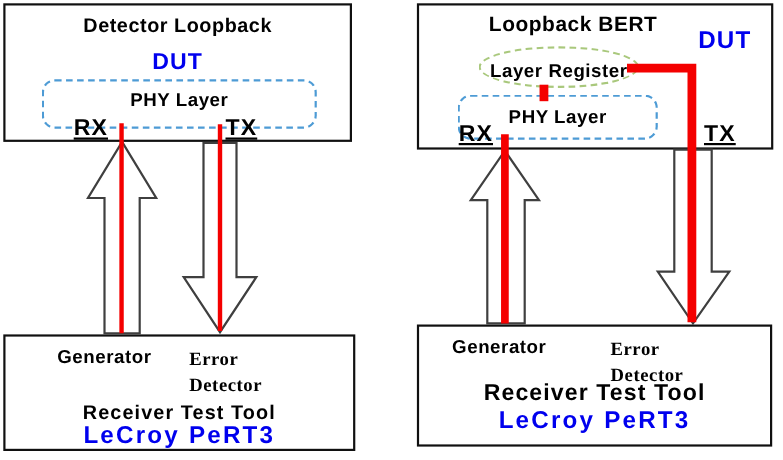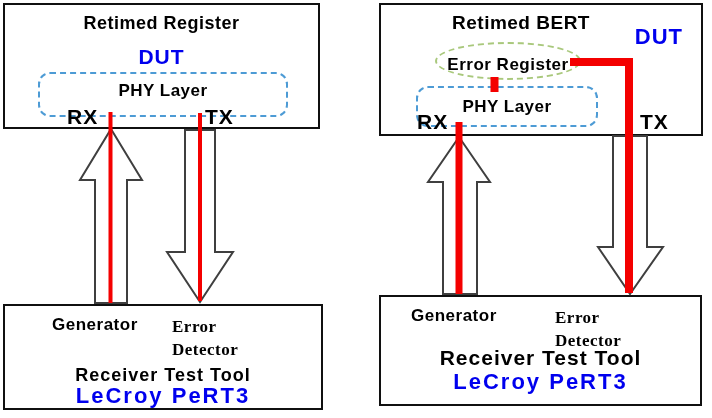--- a/index.html
+++ b/index.html
@@ -28,53 +28,53 @@
   }
   .dashed-ellipse{
     position:absolute;border:2px dashed var(--register-dash-green);border-radius:50%;
     box-sizing:border-box;
   }
   .two-line{white-space:pre-line;line-height:23px;font-family:Liberation Serif, serif;}
   svg#overlay{position:absolute;left:0;top:0;z-index:5;pointer-events:none;}
   .t17{font-size:17px;letter-spacing:.5px;}
   .t21{font-size:21px;letter-spacing:1px;}
   .t22{font-size:22px;letter-spacing:1px;}
-  .rxtx{font-size:21px;letter-spacing:1px;}
+  .rxtx{font-size:21px;letter-spacing:1px;text-decoration:underline;}
   .tool-l{font-size:18px;letter-spacing:1px;}
   .tool-r{font-size:21px;letter-spacing:1px;}
   .brand{font-size:22px;letter-spacing:2px;}
 </style>
 </head>
 <body>
 
 <div id="canvas">
 
   <div class="box" style="left:3px;top:3px;width:317px;height:126px;">
-    <div class="abs center" style="left:0;width:100%;top:8px;font-size:18px;letter-spacing:.5px;">Retimed Register</div>
+    <div class="abs center" style="left:0;width:100%;top:8px;font-size:18px;letter-spacing:.5px;">Detector Loopback</div>
     <div class="abs center blue t21" style="left:0;width:100%;top:40px;">DUT</div>
     <div class="dashed-phy" style="left:33px;top:67px;width:250px;height:45px;">
       <span class="t17" style="margin-top:-8px;">PHY Layer</span>
     </div>
     <div class="abs rxtx" style="left:62px;top:100px;">RX</div>
     <div class="abs rxtx" style="left:200px;top:100px;">TX</div>
   </div>
 
   <div class="box" style="left:3px;top:304px;width:320px;height:106px;">
     <div class="abs t17" style="left:47px;top:9px;">Generator</div>
     <div class="abs t17 two-line" style="left:167px;top:9px;">Error
 Detector</div>
     <div class="abs center tool-l" style="left:0;width:100%;top:59px;">Receiver Test Tool</div>
     <div class="abs center blue brand" style="left:0;width:100%;top:77px;">LeCroy PeRT3</div>
   </div>
 
   <div class="box" style="left:379px;top:3px;width:324px;height:133px;">
-    <div class="abs center" style="left:10px;width:260px;top:7px;font-size:19px;letter-spacing:.5px;">Retimed BERT</div>
+    <div class="abs center" style="left:10px;width:260px;top:7px;font-size:19px;letter-spacing:.5px;">Loopback BERT</div>
     <div class="abs blue t22" style="right:18px;top:19px;">DUT</div>
     <div class="dashed-ellipse" style="left:54px;top:37px;width:146px;height:38px;"></div>
-    <div class="abs center t17" style="left:48px;width:158px;top:50px;">Error Register</div>
+    <div class="abs center t17" style="left:48px;width:158px;top:50px;">Layer Register</div>
     <div class="dashed-phy" style="left:35px;top:81px;width:182px;height:41px;">
       <span class="t17">PHY Layer</span>
     </div>
     <div class="abs rxtx" style="left:36px;top:105px;">RX</div>
     <div class="abs rxtx" style="left:259px;top:105px;">TX</div>
   </div>
 
   <div class="box" style="left:379px;top:295px;width:323px;height:111px;">
     <div class="abs t17" style="left:30px;top:9px;">Generator</div>
     <div class="abs t17 two-line" style="left:174px;top:9px;">Error

